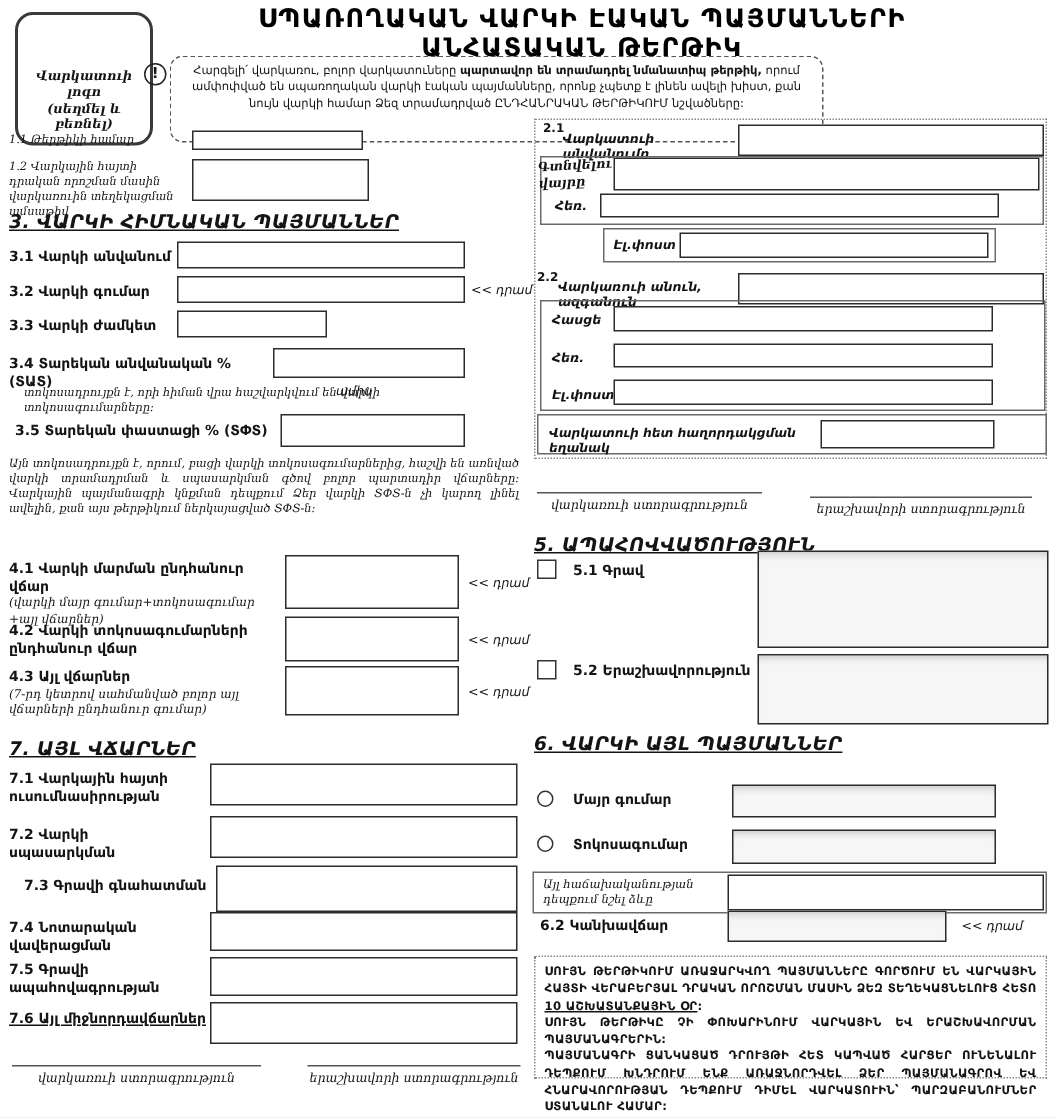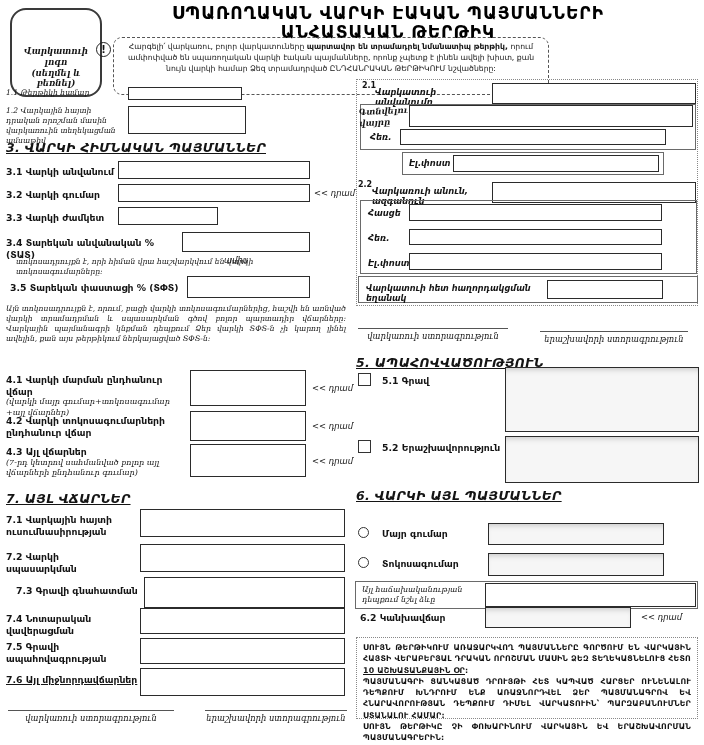--- a/index.html
+++ b/index.html
@@ -32,21 +32,21 @@
         transform:rotate(-3deg);}
   .caps{font-weight:bold;font-size:7.8px;line-height:1.45;text-align:justify;letter-spacing:.2px;}
   .caps p{margin:0;}
   .u{text-decoration:underline;}
 </style>
 </head>
 <body>
 
 <div class="page">
 
-  <div class="a logo-box" style="left:10px;top:8px;width:92px;height:89px;border-radius:16px;">
+  <div class="a logo-box" style="left:10px;top:8px;width:92px;height:89px;">
     <div>Վարկատուի լոգո</div>
     <div>(սեղմել և բեռնել)</div>
   </div>
   <div class="a title" style="left:100px;top:3px;width:576px;">ՍՊԱՌՈՂԱԿԱՆ ՎԱՐԿԻ ԷԱԿԱՆ ՊԱՅՄԱՆՆԵՐԻ</div>
   <div class="a title" style="left:100px;top:22px;width:576px;">ԱՆՀԱՏԱԿԱՆ ԹԵՐԹԻԿ</div>
   <div class="a warn" style="left:96px;top:42px;">
     <span>!</span>
   </div>
   <div class="a intro" style="left:113px;top:37px;width:436px;height:58px;">
     <span>Հարգելի՛ վարկառու, բոլոր վարկատուները </span><b>պարտավոր են տրամադրել նմանատիպ թերթիկ,</b><span> որում ամփոփված են սպառողական վարկի էական պայմանները, որոնք չպետք է լինեն ավելի խիստ, քան նույն վարկի համար Ձեզ տրամադրված ԸՆԴՀԱՆՐԱԿԱՆ ԹԵՐԹԻԿՈՒՄ նշվածները:</span>
@@ -160,17 +160,17 @@
   <div class="a ibox shade" style="left:488px;top:553px;width:176px;height:23px;"></div>
   <div class="a thinrect" style="left:355px;top:581px;width:343px;height:28px;"></div>
   <div class="a fine" style="left:362px;top:585px;width:112px;font-size:7.8px;">Այլ հաճախականության դեպքում նշել ձևը</div>
   <div class="a ibox" style="left:485px;top:583px;width:211px;height:24px;"></div>
   <div class="a lbl" style="left:360px;top:612px;">6.2 Կանխավճար</div>
   <div class="a ibox shade" style="left:485px;top:607px;width:146px;height:21px;"></div>
   <div class="a sfx" style="left:641px;top:612px;">&lt;&lt; դրամ</div>
 
   <div class="a panel caps" style="left:356px;top:637px;width:342px;height:82px;padding:4px 6px;">
     <p><span>ՍՈՒՅՆ ԹԵՐԹԻԿՈՒՄ ԱՌԱՋԱՐԿՎՈՂ ՊԱՅՄԱՆՆԵՐԸ ԳՈՐԾՈՒՄ ԵՆ ՎԱՐԿԱՅԻՆ ՀԱՅՏԻ ՎԵՐԱԲԵՐՅԱԼ ԴՐԱԿԱՆ ՈՐՈՇՄԱՆ ՄԱՍԻՆ ՁԵԶ ՏԵՂԵԿԱՑՆԵԼՈՒՑ ՀԵՏՈ </span><span class="u">10 ԱՇԽԱՏԱՆՔԱՅԻՆ ՕՐ</span><span>:</span></p>
+    <p>ՍՈՒՅՆ ԹԵՐԹԻԿԸ ՉԻ ՓՈԽԱՐԻՆՈՒՄ ՎԱՐԿԱՅԻՆ ԵՎ ԵՐԱՇԽԱՎՈՐՄԱՆ ՊԱՅՄԱՆԱԳՐԵՐԻՆ:</p>
     <p>ՊԱՅՄԱՆԱԳՐԻ ՑԱՆԿԱՑԱԾ ԴՐՈՒՅԹԻ ՀԵՏ ԿԱՊՎԱԾ ՀԱՐՑԵՐ ՈՒՆԵՆԱԼՈՒ ԴԵՊՔՈՒՄ ԽՆԴՐՈՒՄ ԵՆՔ ԱՌԱՋՆՈՐԴՎԵԼ ՁԵՐ ՊԱՅՄԱՆԱԳՐՈՎ ԵՎ ՀՆԱՐԱՎՈՐՈՒԹՅԱՆ ԴԵՊՔՈՒՄ ԴԻՄԵԼ ՎԱՐԿԱՏՈՒԻՆ՝ ՊԱՐԶԱԲԱՆՈՒՄՆԵՐ ՍՏԱՆԱԼՈՒ ՀԱՄԱՐ:</p>
-    <p>ՍՈՒՅՆ ԹԵՐԹԻԿԸ ՉԻ ՓՈԽԱՐԻՆՈՒՄ ՎԱՐԿԱՅԻՆ ԵՎ ԵՐԱՇԽԱՎՈՐՄԱՆ ՊԱՅՄԱՆԱԳՐԵՐԻՆ:</p>
   </div>
 
 </div>
 
 </body></html>

